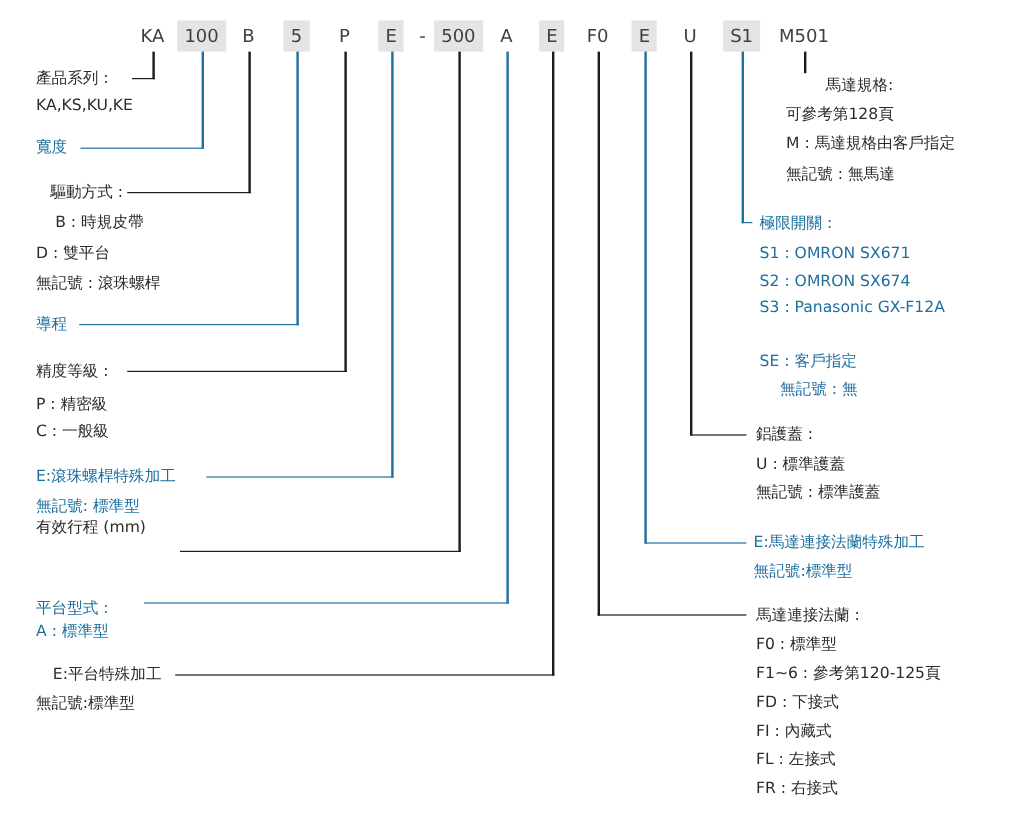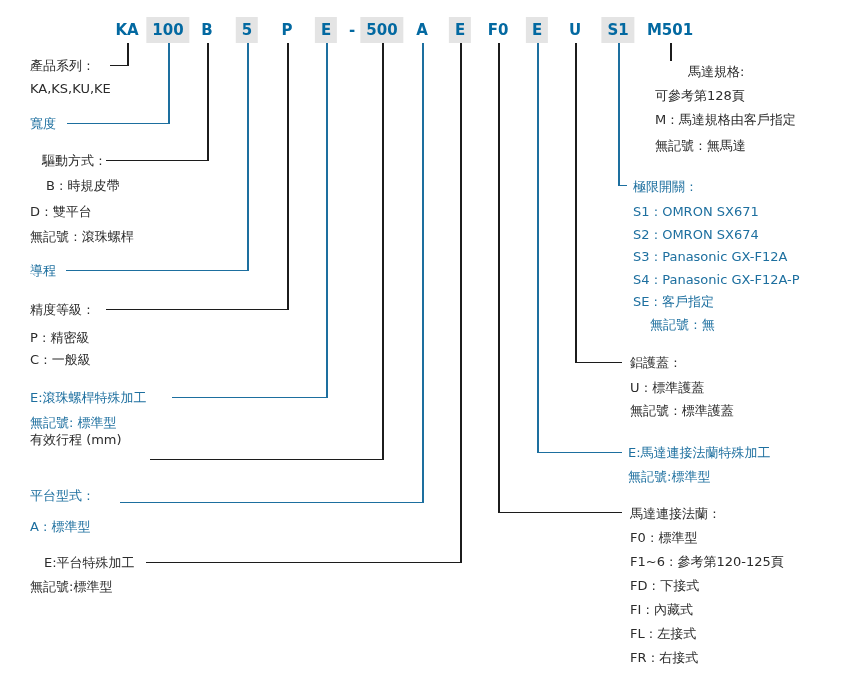--- a/index.html
+++ b/index.html
@@ -3,21 +3,21 @@
 <meta charset="utf-8">
 <style>
   html,body{margin:0;padding:0;background:#ffffff;}
   #canvas{
     position:relative;width:842px;height:691px;background:#ffffff;overflow:hidden;
     font-family:"DejaVu Sans","Liberation Sans",sans-serif;
   }
   .cell{
     position:absolute;top:17px;height:26px;line-height:26px;
     transform:translateX(-50%);
-    padding:0 6px;font-size:15px;font-weight:bold;color:#0369a1;
+    padding:0 6px;font-size:15px;font-weight:normal;color:#404040;
     white-space:nowrap;
     text-align:center;
   }
   .cell.gray{background:#e4e4e4;}
   .lbl{
     position:absolute;font-size:13px;color:#2b2b2b;white-space:nowrap;line-height:15px;
   }
   .lbl.blu{color:#1d6f9f;}
   .lv{position:absolute;width:1.5px;}
   .lh{position:absolute;height:1.5px;}
@@ -88,36 +88,35 @@
 
   <div class="lbl" style="left:30px;top:302px">精度等級 :</div>
   <div class="lbl" style="left:30px;top:330px">P : 精密級</div>
   <div class="lbl" style="left:30px;top:352px">C : 一般級</div>
 
   <div class="lbl blu" style="left:30px;top:390px">E:滾珠螺桿特殊加工</div>
   <div class="lbl blu" style="left:30px;top:415px">無記號: 標準型</div>
 
   <div class="lbl" style="left:30px;top:432px">有效行程 (mm)</div>
 
-  <div class="lbl blu" style="left:30px;top:488px">平台型式 :</div>
+  <div class="lbl blu" style="left:30px;top:500px">平台型式 :</div>
   <div class="lbl blu" style="left:30px;top:519px">A : 標準型</div>
 
   <div class="lbl" style="left:44px;top:555px">E:平台特殊加工</div>
   <div class="lbl" style="left:30px;top:579px">無記號:標準型</div>
 
   <div class="lbl" style="left:688px;top:64px">馬達規格:</div>
   <div class="lbl" style="left:655px;top:88px">可參考第128頁</div>
   <div class="lbl" style="left:655px;top:112px">M : 馬達規格由客戶指定</div>
   <div class="lbl" style="left:655px;top:138px">無記號 : 無馬達</div>
 
   <div class="lbl blu" style="left:633px;top:179px">極限開關 :</div>
   <div class="lbl blu" style="left:633px;top:204px">S1 : OMRON SX671</div>
   <div class="lbl blu" style="left:633px;top:227px">S2 : OMRON SX674</div>
   <div class="lbl blu" style="left:633px;top:249px">S3 : Panasonic GX-F12A</div>
-  <div class="lbl blu" style="left:633px;top:272px">S4 : Panasonic GX-F12A-P</div>
   <div class="lbl blu" style="left:633px;top:294px">SE : 客戶指定</div>
   <div class="lbl blu" style="left:650px;top:317px">無記號 : 無</div>
 
   <div class="lbl" style="left:630px;top:355px">鋁護蓋 :</div>
   <div class="lbl" style="left:630px;top:380px">U : 標準護蓋</div>
   <div class="lbl" style="left:630px;top:403px">無記號 : 標準護蓋</div>
 
   <div class="lbl blu" style="left:628px;top:445px">E:馬達連接法蘭特殊加工</div>
   <div class="lbl blu" style="left:628px;top:469px">無記號:標準型</div>
 

